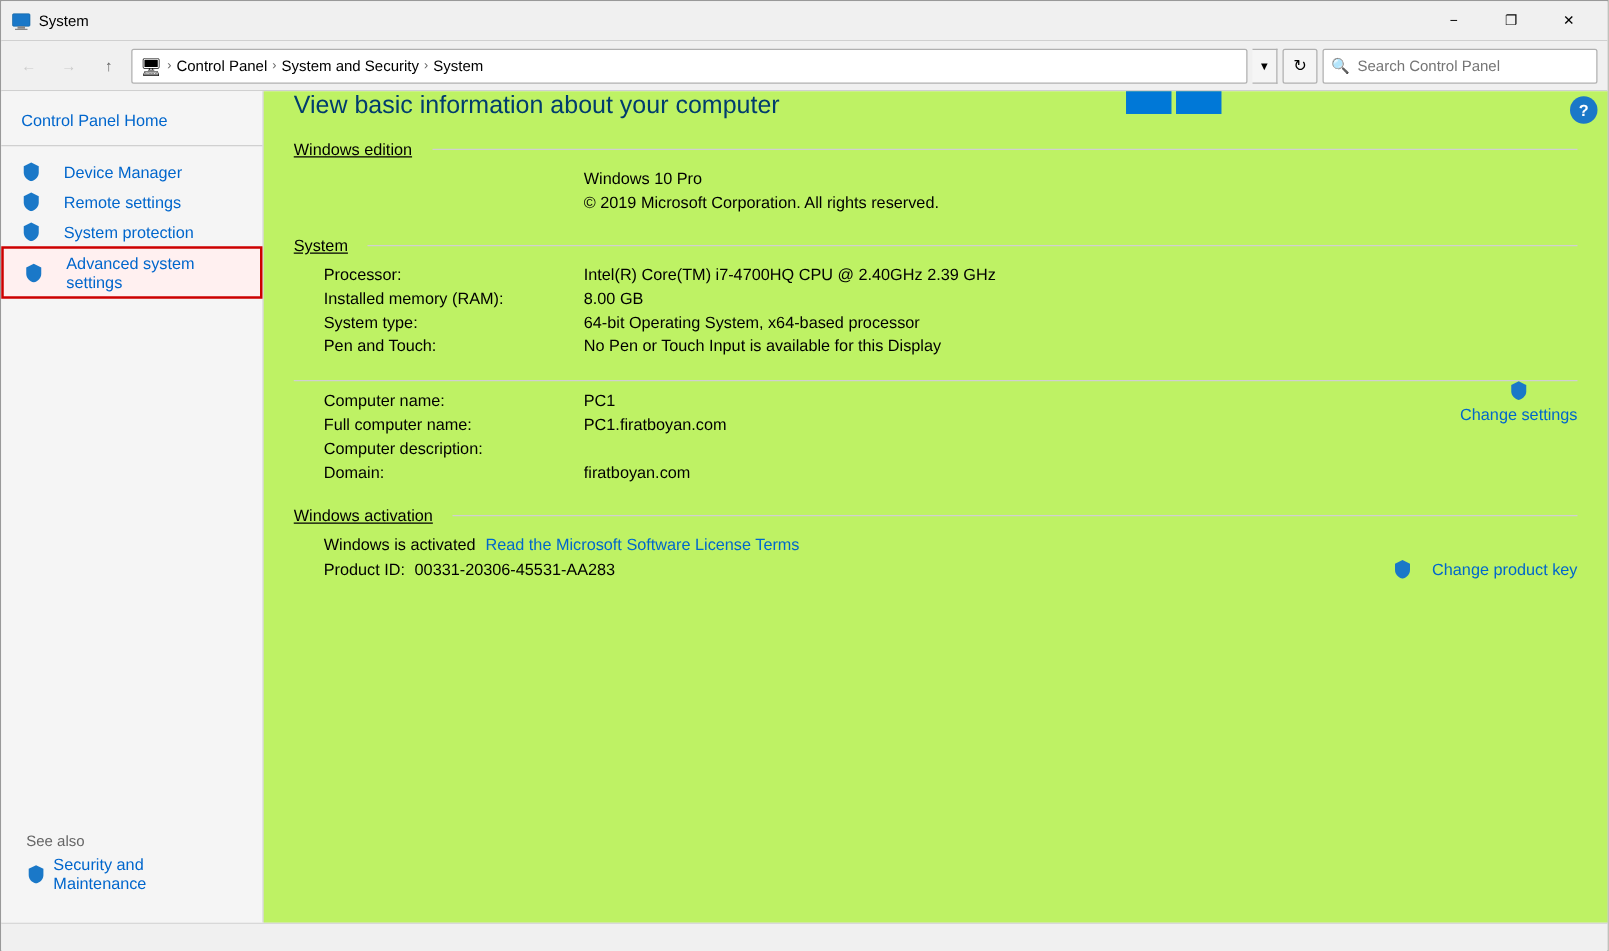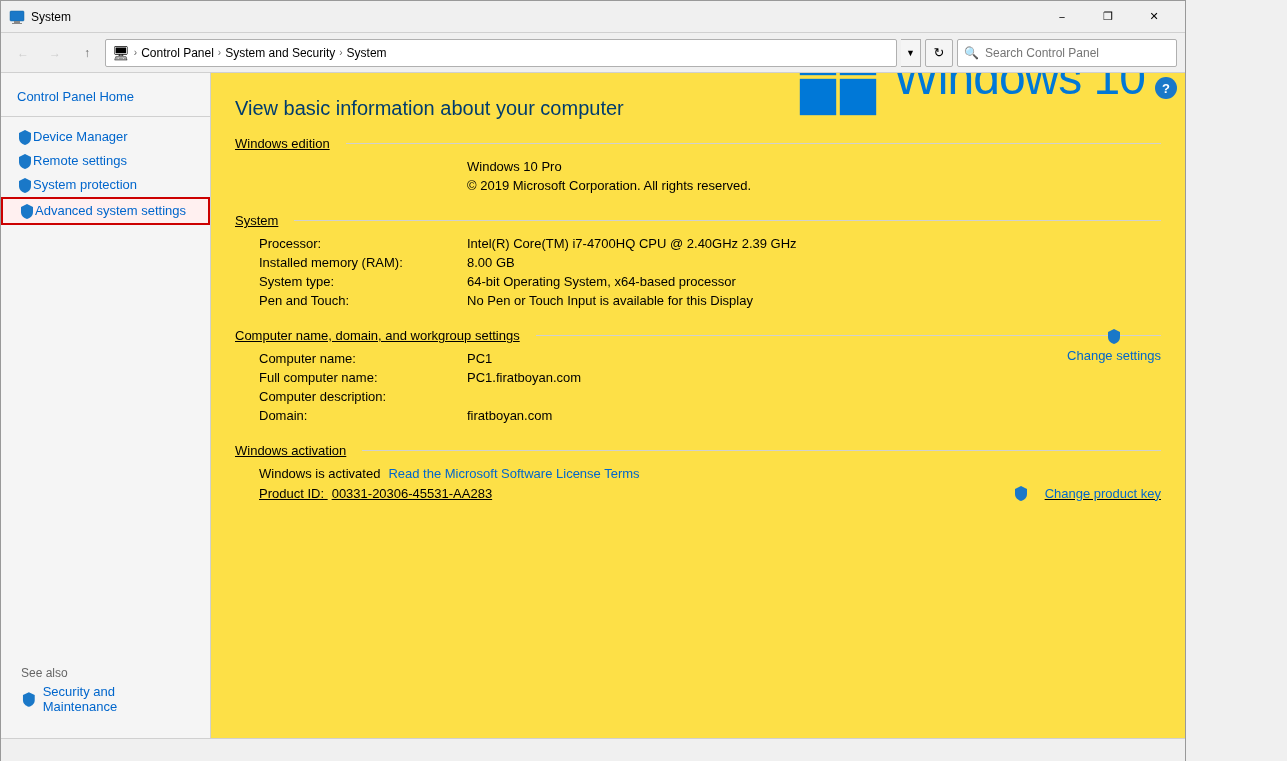--- a/index.html
+++ b/index.html
@@ -160,25 +160,26 @@
       font-size: 13px;
       text-decoration: none;
     }
     .sidebar-divider {
       height: 1px;
       background: #d0d0d0;
       margin: 4px 0 8px;
     }
     .sidebar-item {
       display: flex;
+      align-items: center;
       padding: 4px 16px;
       cursor: pointer;
       color: #0066cc;
       font-size: 13px;
-      gap: 0;
+      gap: 18px;
       position: relative;
     }
     .sidebar-item.active {
       border: 2px solid #cc0000;
       background: #fff0f0;
       color: #0066cc;
     }
     .shield-icon {
       width: 16px;
       height: 16px;
@@ -200,22 +201,22 @@
       align-items: center;
       gap: 6px;
       color: #0066cc;
       cursor: pointer;
       font-size: 13px;
     }
 
     
     .content {
       flex: 1;
-      background: #fde047;
-      padding: 24px 24px;
+      background: #bef264;
+      padding: 0 24px;
       overflow-y: auto;
     }
     .page-title {
       font-size: 20px;
       font-weight: 300;
       color: #003c6e;
       margin-bottom: 16px;
     }
 
     
@@ -308,21 +309,20 @@
       color: #0066cc;
       cursor: pointer;
       font-size: 13px;
     }
 
     .product-id-row {
       display: flex;
       align-items: center;
       padding-left: 24px;
       justify-content: space-between;
-      text-decoration: underline;
     }
     .product-id-text {
       font-size: 13px;
     }
     .change-key-link {
       color: #0066cc;
       cursor: pointer;
       font-size: 13px;
       display: flex;
       align-items: center;
@@ -353,21 +353,21 @@
       display: flex;
       align-items: center;
       justify-content: center;
       font-size: 13px;
       font-weight: bold;
       cursor: pointer;
     }
 
     .window-wrapper {
       position: relative;
-      width: 1186px;
+      width: 1287px;
       height: 761px;
       background: #fff;
       border: 1px solid #999;
     }
   </style>
 </head>
 <body>
 
 <div class="window-wrapper">
 
@@ -496,21 +496,20 @@
           <span class="info-value">8.00 GB</span>
           <span class="info-label">System type:</span>
           <span class="info-value">64-bit Operating System, x64-based processor</span>
           <span class="info-label">Pen and Touch:</span>
           <span class="info-value">No Pen or Touch Input is available for this Display</span>
         </div>
       </div>
 
       <div class="section section-with-action">
         <div class="section-header">
-          <span class="section-title">Computer name, domain, and workgroup settings</span>
           <div class="section-line"></div>
         </div>
         <div class="change-settings-link">
           <svg width="16" height="16" viewBox="0 0 16 16">
             <path d="M8 1L2 4v5c0 3.5 2.5 6 6 7 3.5-1 6-3.5 6-7V4L8 1z" fill="#1a78c8"></path>
           </svg>
           <span>Change settings</span>
         </div>
         <div class="info-grid">
           <span class="info-label">Computer name:</span>

